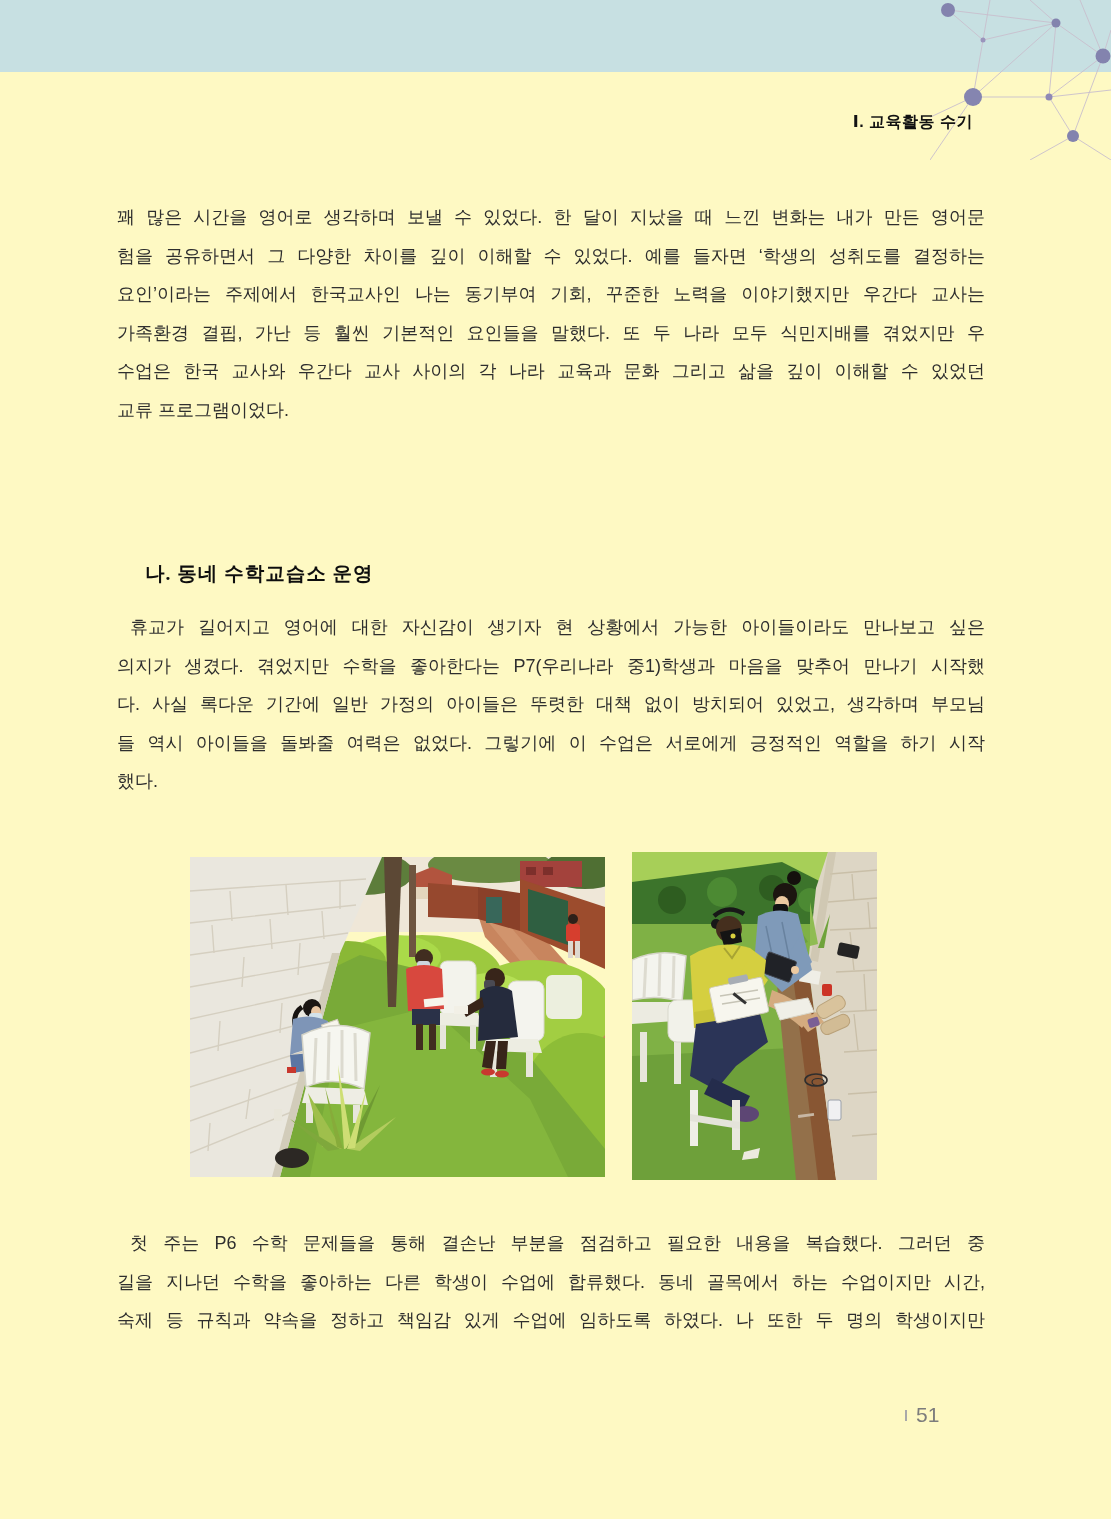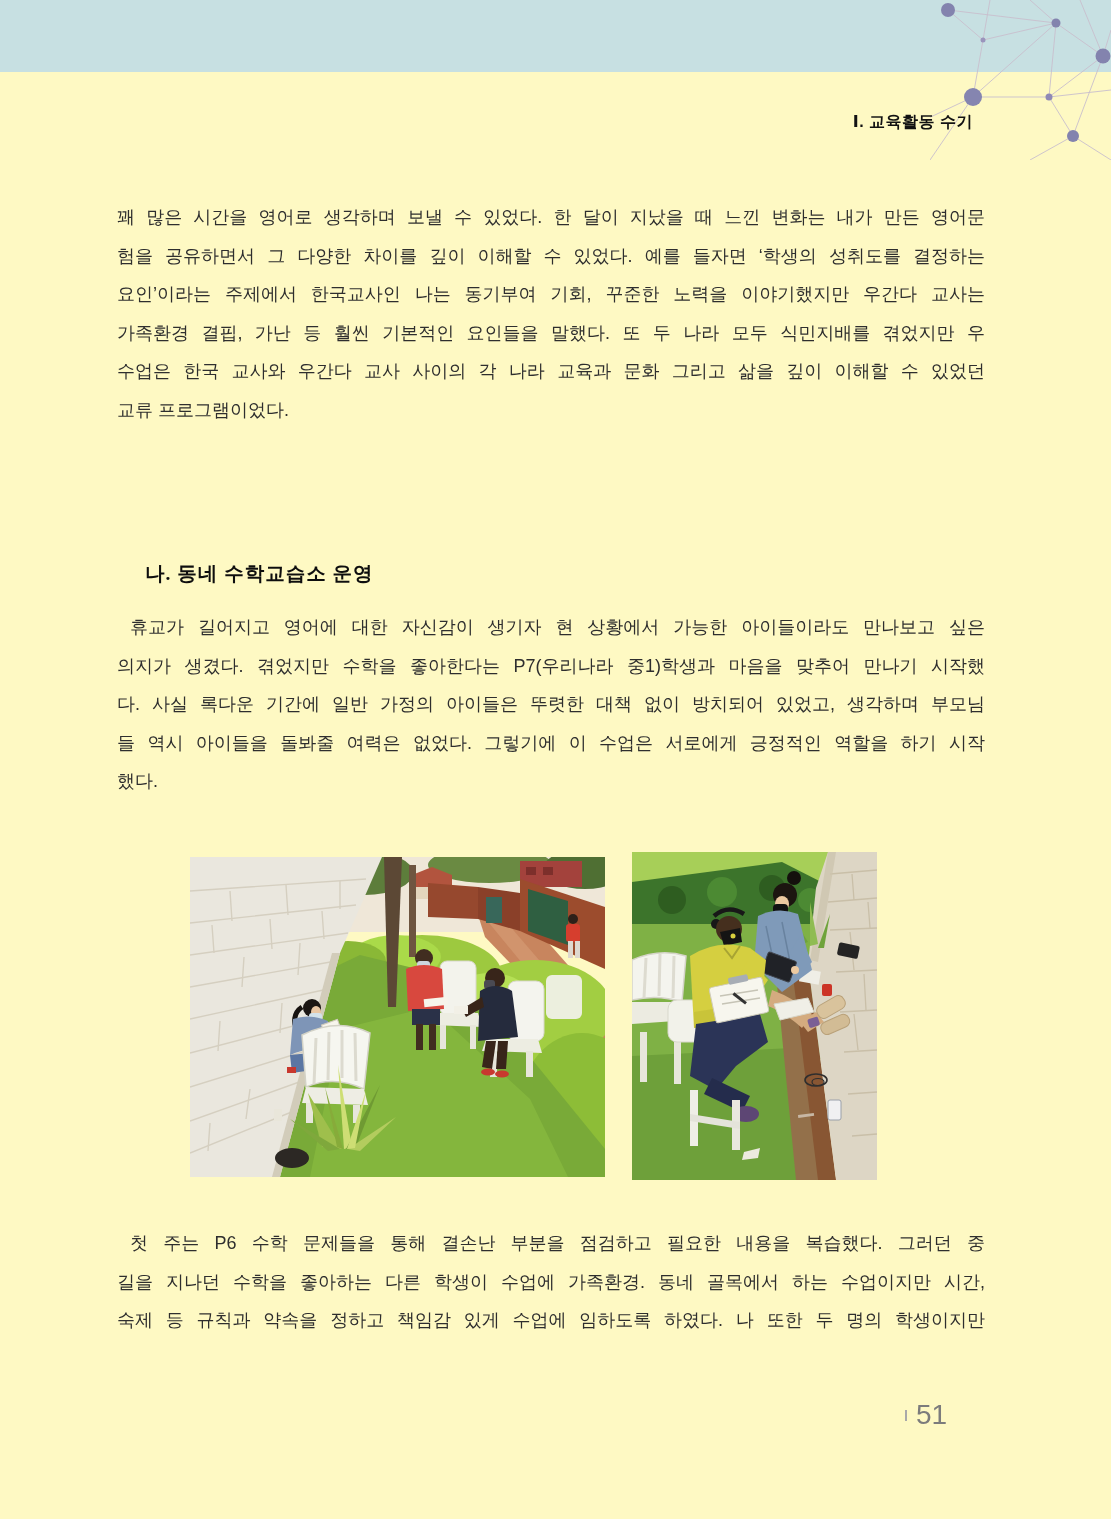--- a/index.html
+++ b/index.html
@@ -17,21 +17,21 @@
   #para2{top:608px}
   #para3{top:1224px}
   .section-heading{position:absolute;left:117px;top:560px;font-size:19.5px;font-weight:700;color:#0e0e0e;
         font-family:"Liberation Serif","DejaVu Serif",serif;letter-spacing:1px;margin-left:28px;}
   figure.photo{margin:0;position:absolute;overflow:hidden;}
   #photoL{left:190px;top:857px;width:415px;height:320px;}
   #photoR{left:632px;top:852px;width:245px;height:328px;}
   .photo svg{display:block;width:100%;height:100%;}
   .pagenum{position:absolute;top:1404px;left:905px;display:flex;align-items:center;gap:9px;}
   .tick{width:2px;height:11px;background:#a9a9a9;}
-  .num{font-size:28px;color:#7c7c7c;line-height:22px;}
+  .num{font-size:21px;color:#7c7c7c;line-height:22px;}
 </style>
 </head>
 <body>
 
 <div class="page">
 
   <div class="band"></div>
 
   <svg class="network" viewBox="0 0 181 160" aria-hidden="true">
     <g stroke="#c9bfcd" stroke-width="1" fill="none" opacity="0.9">
@@ -295,21 +295,21 @@
         <rect x="58" y="238" width="8" height="56" fill="#efeee6"></rect>
         <rect x="100" y="248" width="8" height="50" fill="#e9e8df"></rect>
         <polygon points="58,262 108,270 108,277 58,269" fill="#e4e3da"></polygon>
       </g>
       <polygon points="112,300 128,296 126,306 110,308" fill="#eceadf"></polygon>
     </svg>
   </figure>
 
   <div class="para" id="para3">
       <div class="tline indent">첫 주는 P6 수학 문제들을 통해 결손난 부분을 점검하고 필요한 내용을 복습했다. 그러던 중</div>
-      <div class="tline">길을 지나던 수학을 좋아하는 다른 학생이 수업에 가족환경. 동네 골목에서 하는 수업이지만 시간,</div>
+      <div class="tline">길을 지나던 수학을 좋아하는 다른 학생이 수업에 합류했다. 동네 골목에서 하는 수업이지만 시간,</div>
       <div class="tline">숙제 등 규칙과 약속을 정하고 책임감 있게 수업에 임하도록 하였다. 나 또한 두 명의 학생이지만</div>
     </div>
 
   <div class="pagenum">
     <span class="tick"></span>
     <span class="num">51</span>
   </div>
 
 </div>
 

